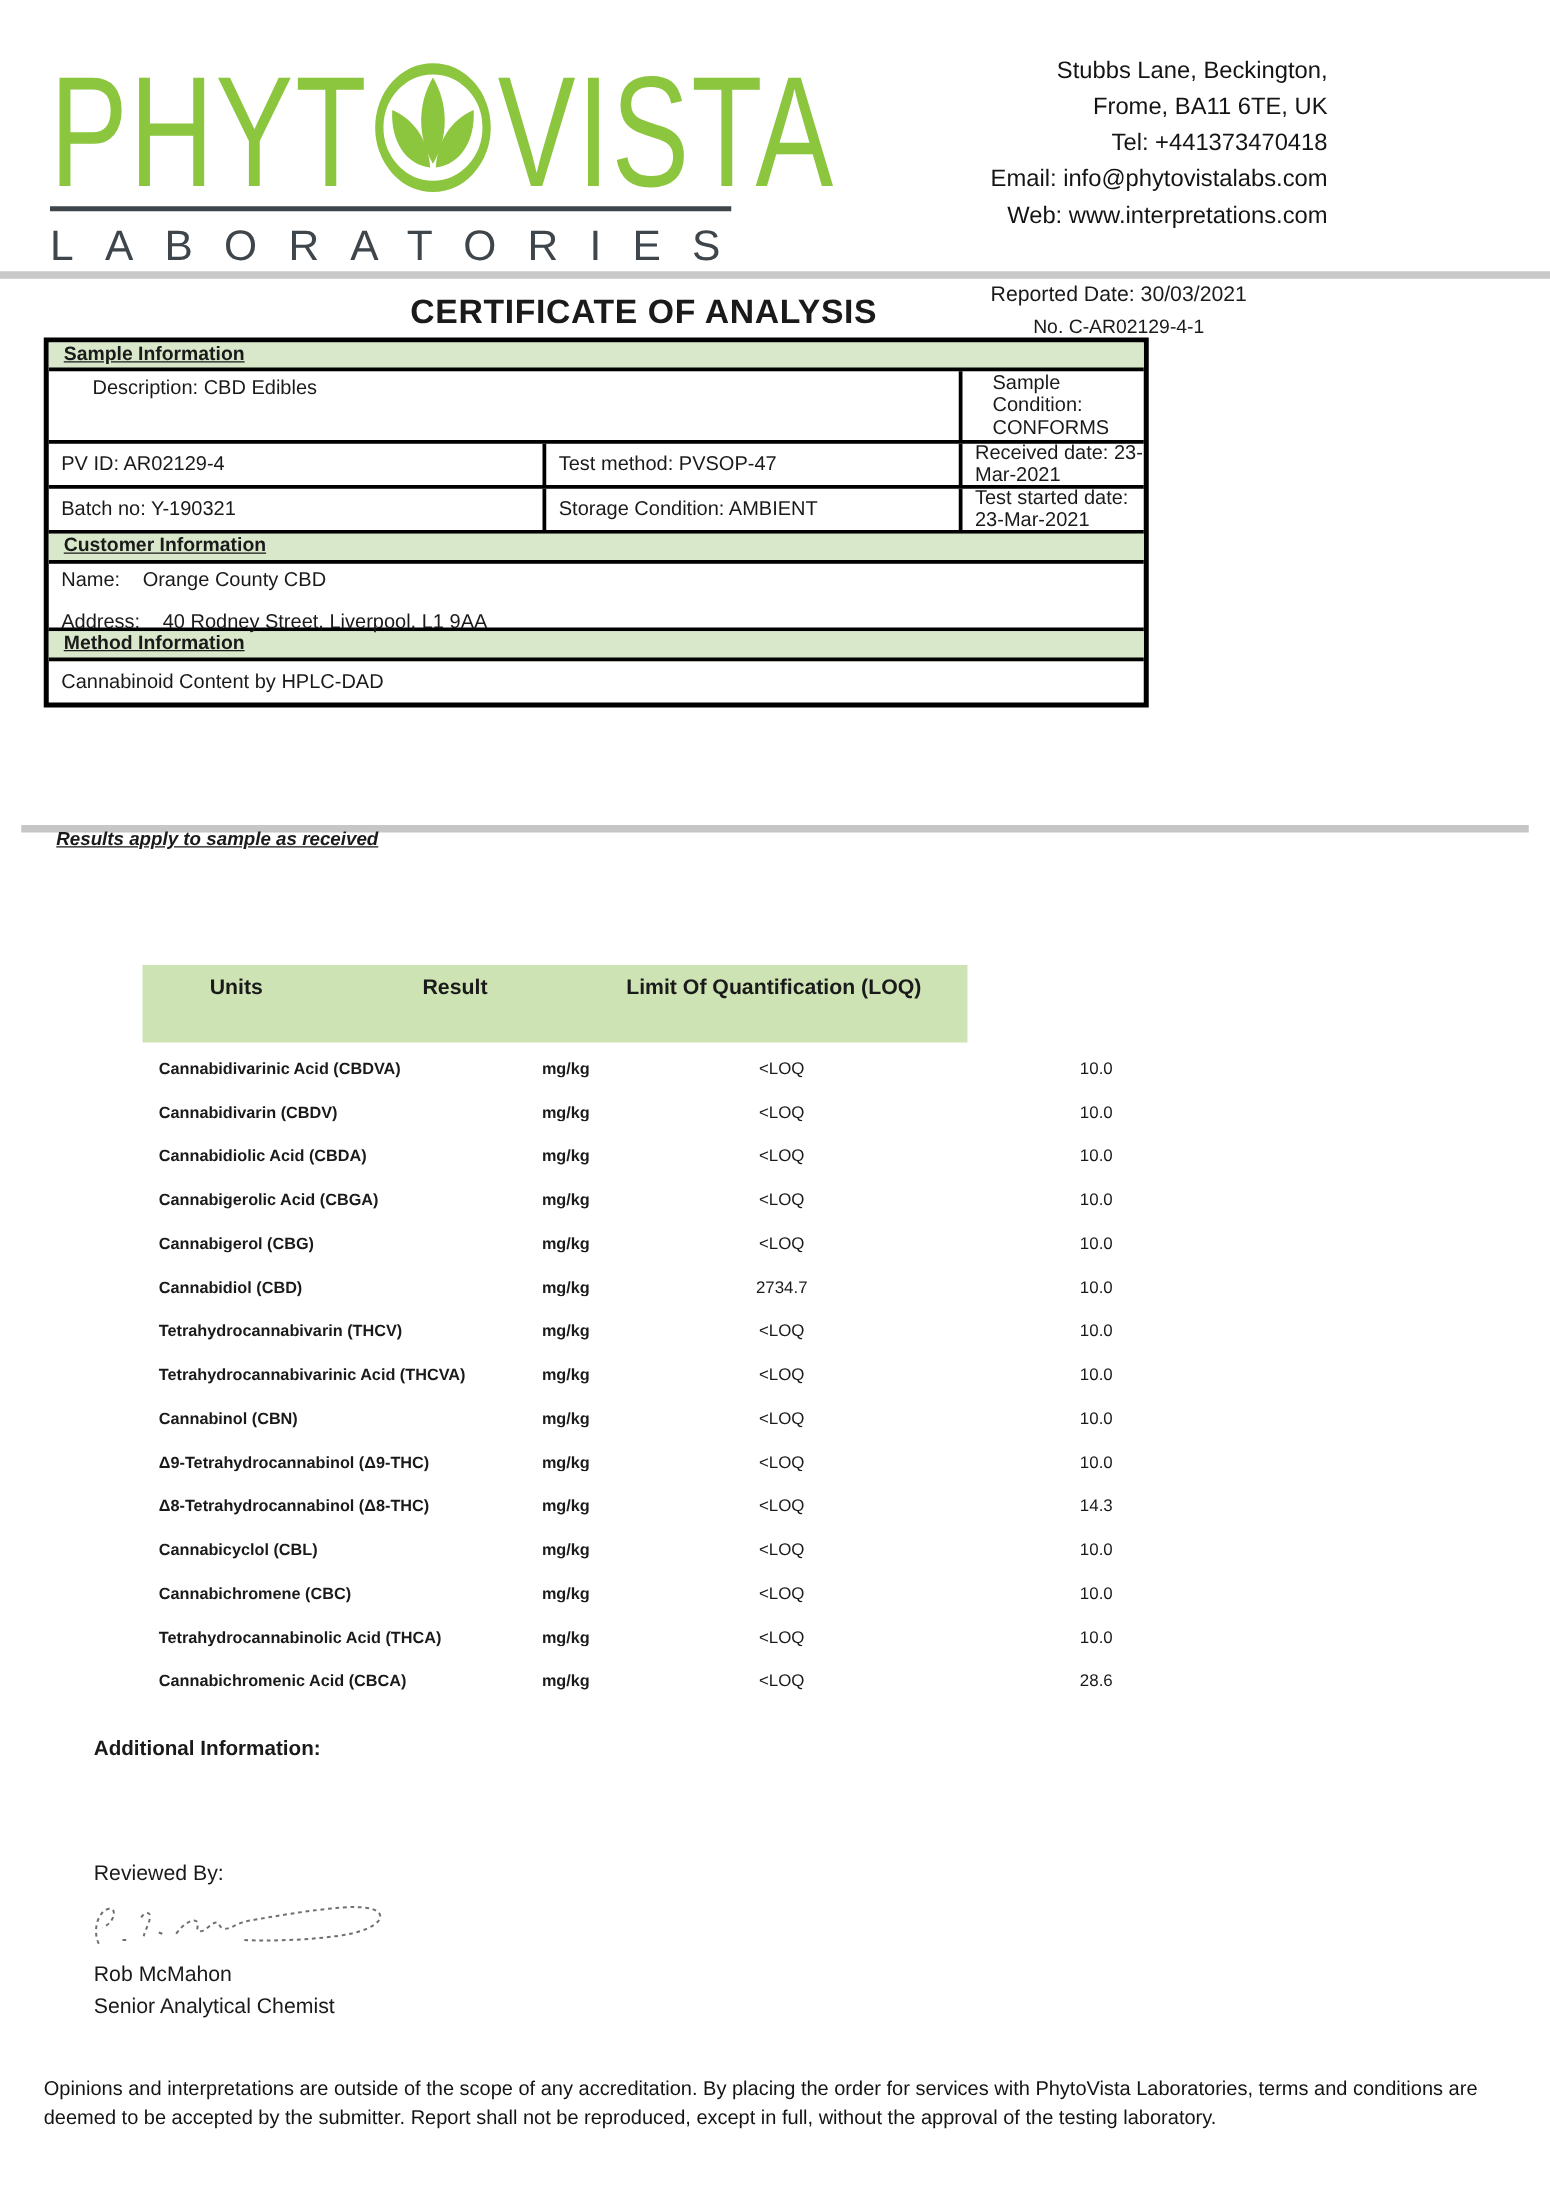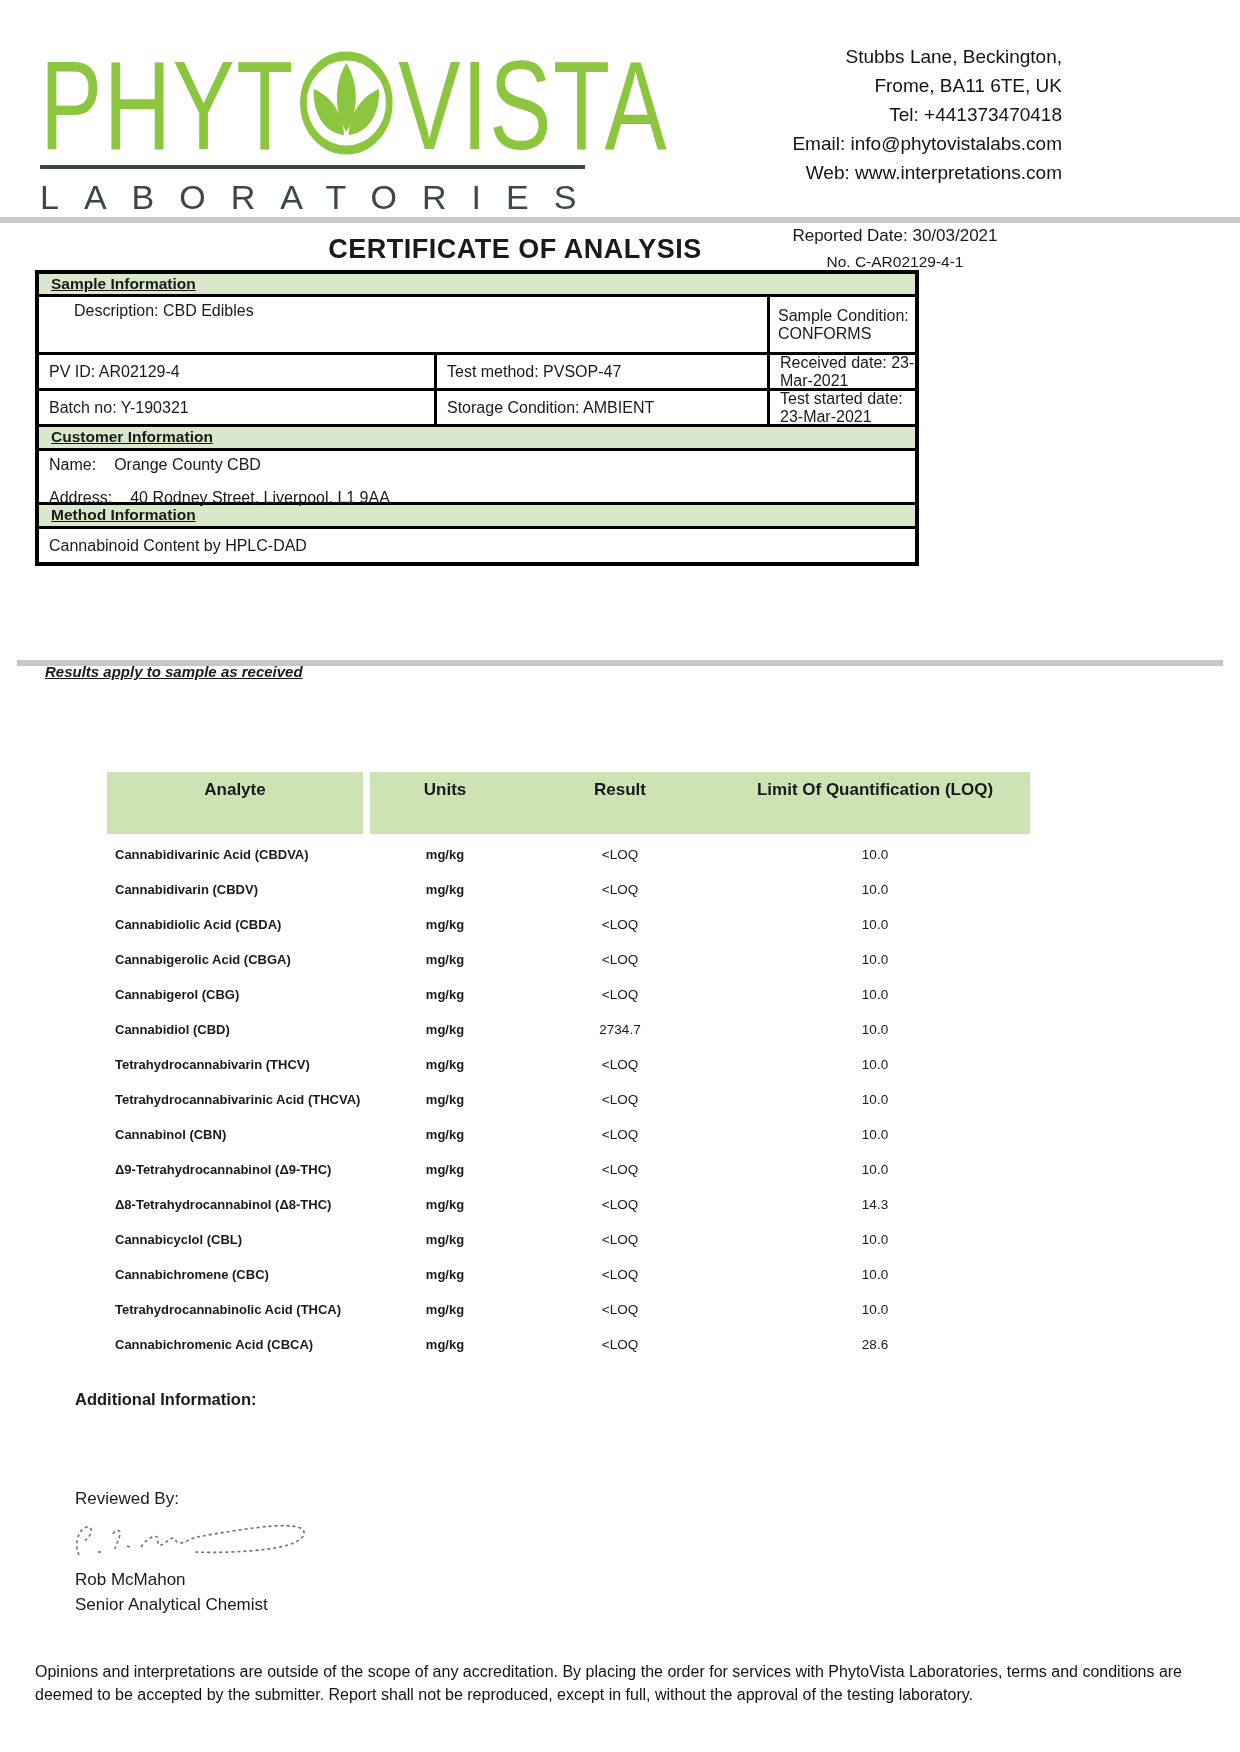--- a/index.html
+++ b/index.html
@@ -41,21 +41,21 @@
   
   .info-table{position:absolute;top:270px;left:35px;width:884px;border:4px solid #000;background:#fff;}
   .band{background:var(--section-band-green);height:23px;border-bottom:3px solid #000;padding:1px 0 0 12px;font-size:15.5px;font-weight:bold;}
   .band span{text-decoration:underline;}
   .band.tall{height:24px;}
   .irow{display:flex;border-bottom:3px solid #000;}
   .irow:last-child{border-bottom:none;}
   .cell{font-size:16px;padding-left:10px;}
   .desc-row{height:58px;}
   .desc-cell{width:731px;border-right:3px solid #000;padding-top:5px;padding-left:35px;}
-  .cond-cell{flex:1;display:flex;align-items:center;padding-left:8px;justify-content:flex-end;}
+  .cond-cell{flex:1;display:flex;align-items:center;padding-left:24px;justify-content:flex-end;}
   .three{height:36px;}
   .three .cell{display:flex;align-items:center;}
   .c1{width:398px;border-right:3px solid #000;}
   .c2{width:333px;border-right:3px solid #000;}
   .c3{flex:1;}
   .customer-row{height:54px;}
   .customer-cell{width:100%;padding-top:4px;}
   .kv{font-size:16px;line-height:19px;}
   .kv + .kv{margin-top:14px;}
   .kv .v{margin-left:18px;}
@@ -65,21 +65,21 @@
   .results-note{position:absolute;top:663px;left:45px;font-size:15px;font-weight:bold;font-style:italic;text-decoration:underline;}
   
   .results-table{position:absolute;top:772px;left:107px;width:923px;}
   .rt-header{display:flex;height:62px;}
   .rt-h{font-size:17px;font-weight:bold;padding-top:8px;text-align:center;background:var(--results-band-green);}
   .rt-c1{width:256px;}
   .rt-gap{width:7px;background:#fff;}
   .rt-c2{width:150px;}
   .rt-c3{width:200px;}
   .rt-c4{width:310px;}
-  .rt-body{margin-top:3px;}
+  .rt-body{margin-top:3px;margin-left:12px;}
   .rt-row{display:flex;height:35px;align-items:center;}
   .rc{overflow:hidden;white-space:nowrap;}
   .rc1{width:263px;padding-left:8px;font-weight:bold;font-size:13px;}
   .rc2{width:150px;text-align:center;font-weight:bold;font-size:13px;}
   .rc3{width:200px;text-align:center;font-size:13.5px;}
   .rc4{width:310px;text-align:center;font-size:13.5px;}
   
   .additional-info{position:absolute;top:1390px;left:75px;font-size:16.5px;font-weight:bold;}
   .signature-block{position:absolute;top:1486px;left:75px;font-size:17px;line-height:25px;}
   .signature-svg{display:block;margin:4px 0 2px -10px;}
@@ -167,21 +167,20 @@
       <div class="cell method-cell">Cannabinoid Content by HPLC-DAD</div>
     </div>
   </div>
 
   <div class="gray-rule rule-mid"></div>
 
   <div class="results-note">Results apply to sample as received</div>
 
   <div class="results-table">
     <div class="rt-header">
-      <div class="rt-h rt-c1">Analyte</div>
       <div class="rt-gap"></div>
       <div class="rt-h rt-c2">Units</div>
       <div class="rt-h rt-c3">Result</div>
       <div class="rt-h rt-c4">Limit Of Quantification (LOQ)</div>
     </div>
     <div class="rt-body">
         <div class="rt-row">
           <div class="rc rc1">Cannabidivarinic Acid (CBDVA)</div>
           <div class="rc rc2">mg/kg</div>
           <div class="rc rc3">&lt;LOQ</div>

